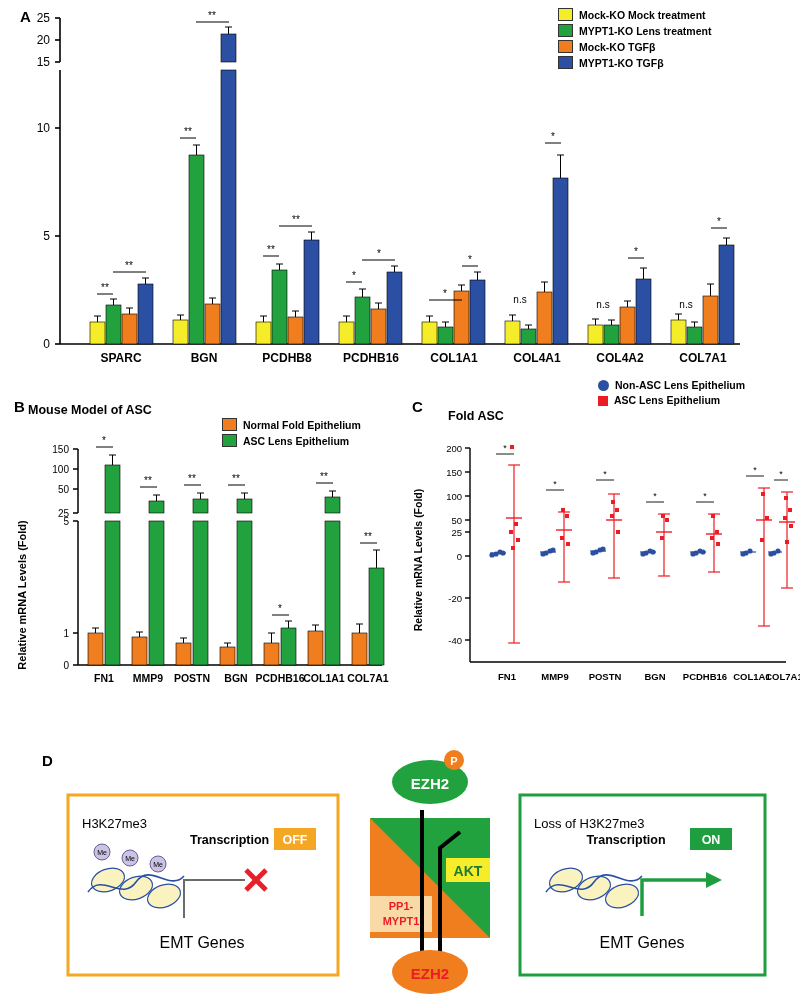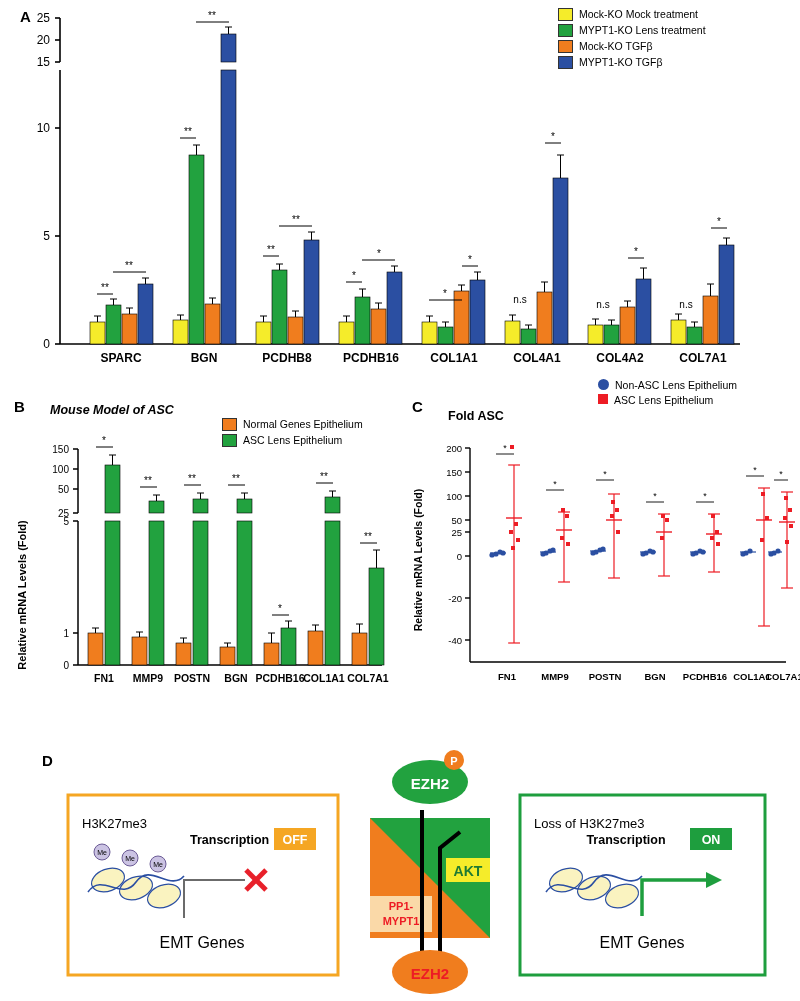--- a/index.html
+++ b/index.html
@@ -1,21 +1,21 @@
 <!DOCTYPE html>
 <html><head>
 <meta charset="utf-8">
 <style>
   html,body{margin:0;padding:0;background:#ffffff;}
   body{width:800px;height:1001px;position:relative;font-family:"Liberation Sans",sans-serif;color:#000;}
   .panel-letter{position:absolute;font-weight:bold;font-size:15px;}
   .fig{position:absolute;}
   svg{display:block;overflow:visible;}
   text{font-family:"Liberation Sans",sans-serif;}
-  .legend-row{display:flex;align-items:flex-start;margin-bottom:3px;}
+  .legend-row{display:flex;align-items:flex-end;margin-bottom:3px;font-weight:bold;}
   .legend-swatch{width:13px;height:11px;margin-right:6px;border:1px solid #333;}
   .legend-label{font-size:10.5px;white-space:nowrap;}
   .legend-dot{width:11px;height:11px;border-radius:50%;margin-right:6px;}
   .legend-sq{width:10px;height:10px;margin-right:6px;}
   .ttl{font-size:12.5px;font-weight:bold;}
 </style>
 </head>
 <body>
 
 <div class="panel-letter" style="left:20px;top:8px;">A</div>
@@ -217,26 +217,26 @@
     <span class="legend-swatch" style="background:#F07D1E"></span>
     <span class="legend-label">Mock-KO TGFβ</span>
   </div>
   <div class="legend-row">
     <span class="legend-swatch" style="background:#2B4FA2"></span>
     <span class="legend-label">MYPT1-KO TGFβ</span>
   </div>
 </div>
 
 <div class="panel-letter" style="left:14px;top:398px;">B</div>
-<div class="ttl" style="position:absolute;left:50px;top:403px;font-style:italic;">Mouse Model of ASC</div>
+<div class="ttl" style="position:absolute;left:28px;top:403px;">Mouse Model of ASC</div>
 
 <div style="position:absolute;left:222px;top:418px;">
   <div class="legend-row">
     <span class="legend-swatch" style="background:#F07D1E"></span>
-    <span class="legend-label">Normal  Genes Epithelium</span>
+    <span class="legend-label">Normal  Fold Epithelium</span>
   </div>
   <div class="legend-row">
     <span class="legend-swatch" style="background:#22A23F"></span>
     <span class="legend-label">ASC  Lens Epithelium</span>
   </div>
 </div>
 
 <div class="fig" style="left:10px;top:425px;">
 <svg width="390" height="280" viewBox="0 0 390 280">
 

